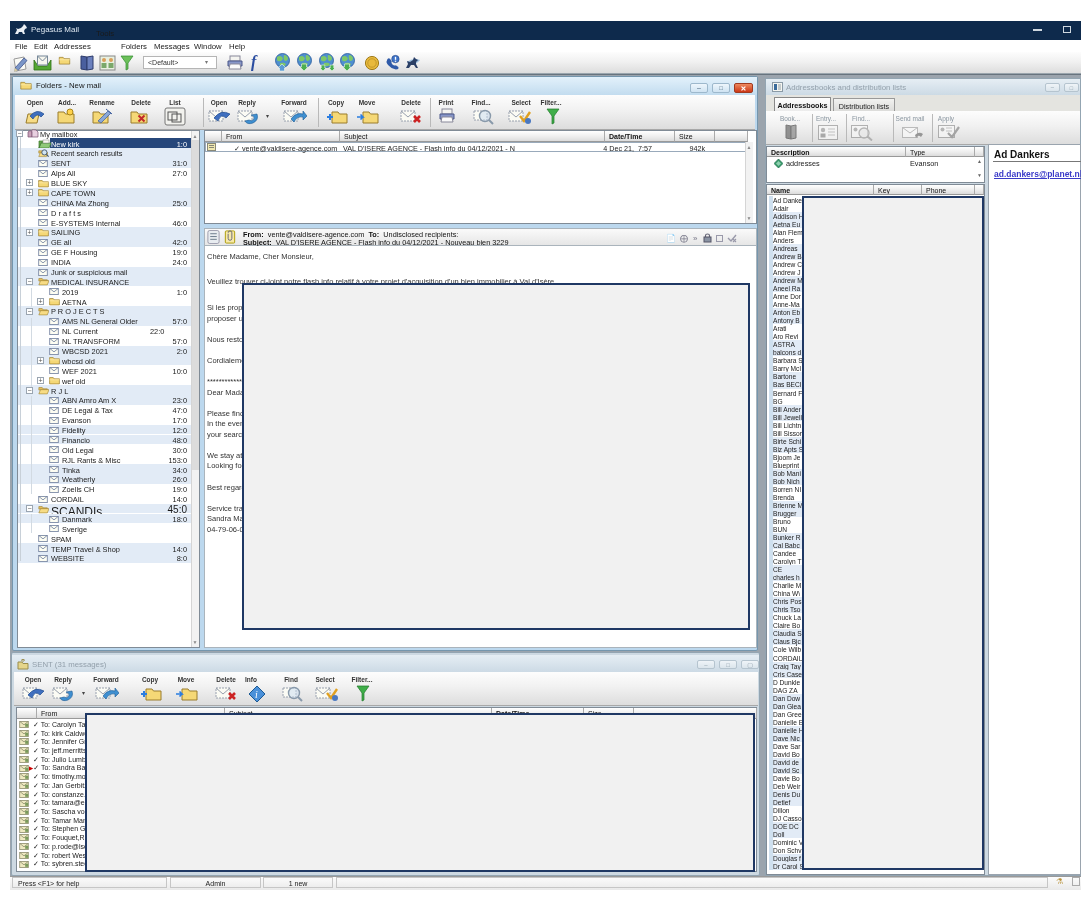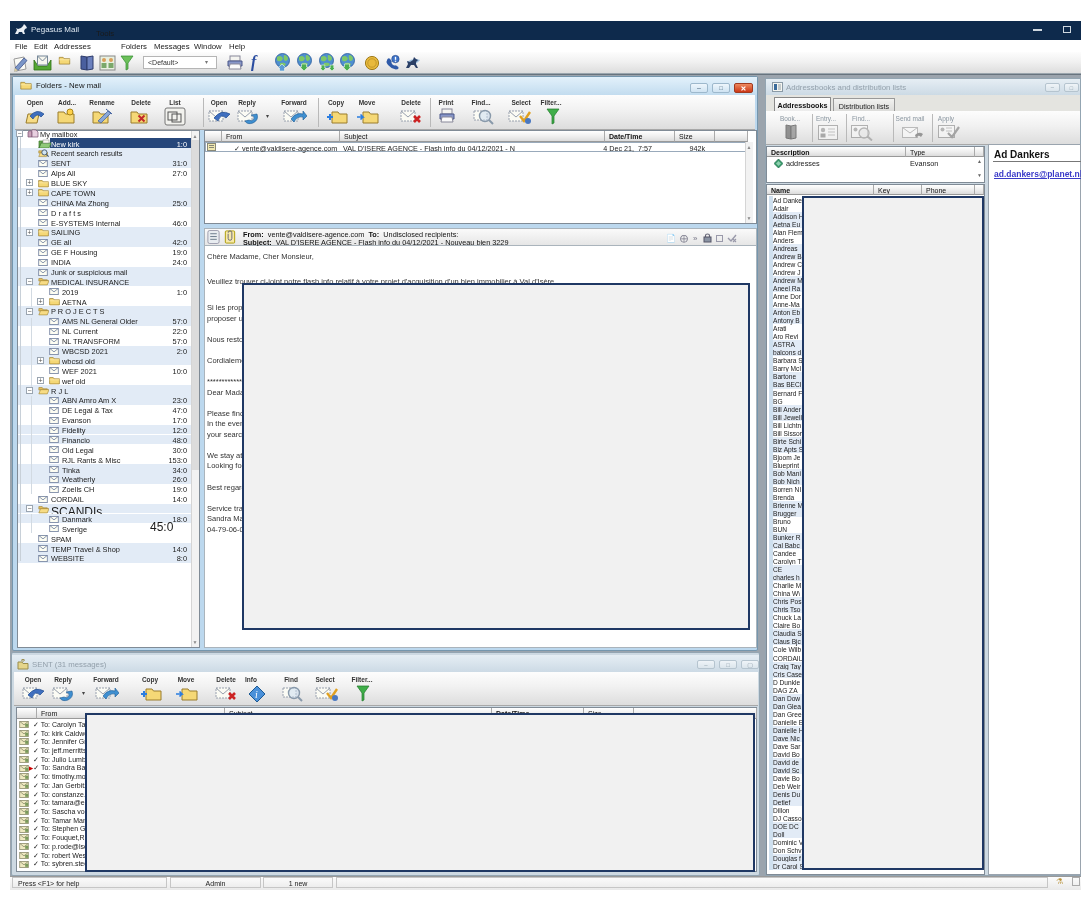--- a/index.html
+++ b/index.html
@@ -328,21 +328,21 @@
     <rect x="0.5" y="0.5" width="11" height="8" fill="#fdfdf2" stroke="#6a7a9a"></rect>
     <path d="M0.5 0.5 L6 5 L11.5 0.5" fill="none" stroke="#6a7a9a"></path>
   </svg>
 <div class="ab" style="left:62px;top:317.3px;font-size:7.4px;color:#1a1a1a;white-space:nowrap">AMS NL General Older</div>
 <div class="ab" style="left:150px;top:317.3px;width:37px;font-size:7.4px;color:#1a1a1a;text-align:right">57:0</div>
 <svg style="position:absolute;left:49px;top:327.8px" width="10" height="7" viewBox="0 0 12 9">
     <rect x="0.5" y="0.5" width="11" height="8" fill="#fdfdf2" stroke="#6a7a9a"></rect>
     <path d="M0.5 0.5 L6 5 L11.5 0.5" fill="none" stroke="#6a7a9a"></path>
   </svg>
 <div class="ab" style="left:62px;top:327.2px;font-size:7.4px;color:#1a1a1a;white-space:nowrap">NL Current</div>
-<div class="ab" style="left:150px;top:327.2px;width:37px;font-size:7.4px;color:#1a1a1a;text-align:right">22:0</div>
+<div class="ab" style="left:150px;top:327.2px;width:37px;font-size:7.4px;color:#1a1a1a;">22:0</div>
 <svg style="position:absolute;left:49px;top:337.68px" width="10" height="7" viewBox="0 0 12 9">
     <rect x="0.5" y="0.5" width="11" height="8" fill="#fdfdf2" stroke="#6a7a9a"></rect>
     <path d="M0.5 0.5 L6 5 L11.5 0.5" fill="none" stroke="#6a7a9a"></path>
   </svg>
 <div class="ab" style="left:62px;top:337.1px;font-size:7.4px;color:#1a1a1a;white-space:nowrap">NL TRANSFORM</div>
 <div class="ab" style="left:150px;top:337.1px;width:37px;font-size:7.4px;color:#1a1a1a;text-align:right">57:0</div>
 <div class="ab" style="left:18px;top:345.6px;width:181px;height:9.9px;background:#e2ebf6"></div>
 <svg style="position:absolute;left:49px;top:347.56px" width="10" height="7" viewBox="0 0 12 9">
     <rect x="0.5" y="0.5" width="11" height="8" fill="#fdfdf2" stroke="#6a7a9a"></rect>
     <path d="M0.5 0.5 L6 5 L11.5 0.5" fill="none" stroke="#6a7a9a"></path>
@@ -458,21 +458,21 @@
     <rect x="0.5" y="0.5" width="11" height="8" fill="#fdfdf2" stroke="#6a7a9a"></rect>
     <path d="M0.5 0.5 L6 5 L11.5 0.5" fill="none" stroke="#6a7a9a"></path>
   </svg>
 <div class="ab" style="left:62px;top:514.9px;font-size:7.4px;color:#1a1a1a;white-space:nowrap">Danmark</div>
 <div class="ab" style="left:150px;top:514.9px;width:37px;font-size:7.4px;color:#1a1a1a;text-align:right">18:0</div>
 <svg style="position:absolute;left:49px;top:525.4000000000001px" width="10" height="7" viewBox="0 0 12 9">
     <rect x="0.5" y="0.5" width="11" height="8" fill="#fdfdf2" stroke="#6a7a9a"></rect>
     <path d="M0.5 0.5 L6 5 L11.5 0.5" fill="none" stroke="#6a7a9a"></path>
   </svg>
 <div class="ab" style="left:62px;top:524.8px;font-size:7.4px;color:#1a1a1a;white-space:nowrap">Sverige</div>
-<div class="ab" style="left:150px;top:520px;width:37px;font-size:12px;color:#1a1a1a;text-align:left">45:0</div>
+<div class="ab" style="left:150px;top:504px;width:37px;font-size:10px;color:#1a1a1a;text-align:right">45:0</div>
 <svg style="position:absolute;left:38px;top:535.28px" width="10" height="7" viewBox="0 0 12 9">
     <rect x="0.5" y="0.5" width="11" height="8" fill="#fdfdf2" stroke="#6a7a9a"></rect>
     <path d="M0.5 0.5 L6 5 L11.5 0.5" fill="none" stroke="#6a7a9a"></path>
   </svg>
 <div class="ab" style="left:51px;top:534.7px;font-size:7.4px;color:#1a1a1a;white-space:nowrap">SPAM</div>
 <div class="ab" style="left:18px;top:543.2px;width:181px;height:9.9px;background:#e2ebf6"></div>
 <svg style="position:absolute;left:38px;top:545.1600000000001px" width="10" height="7" viewBox="0 0 12 9">
     <rect x="0.5" y="0.5" width="11" height="8" fill="#fdfdf2" stroke="#6a7a9a"></rect>
     <path d="M0.5 0.5 L6 5 L11.5 0.5" fill="none" stroke="#6a7a9a"></path>
   </svg>

